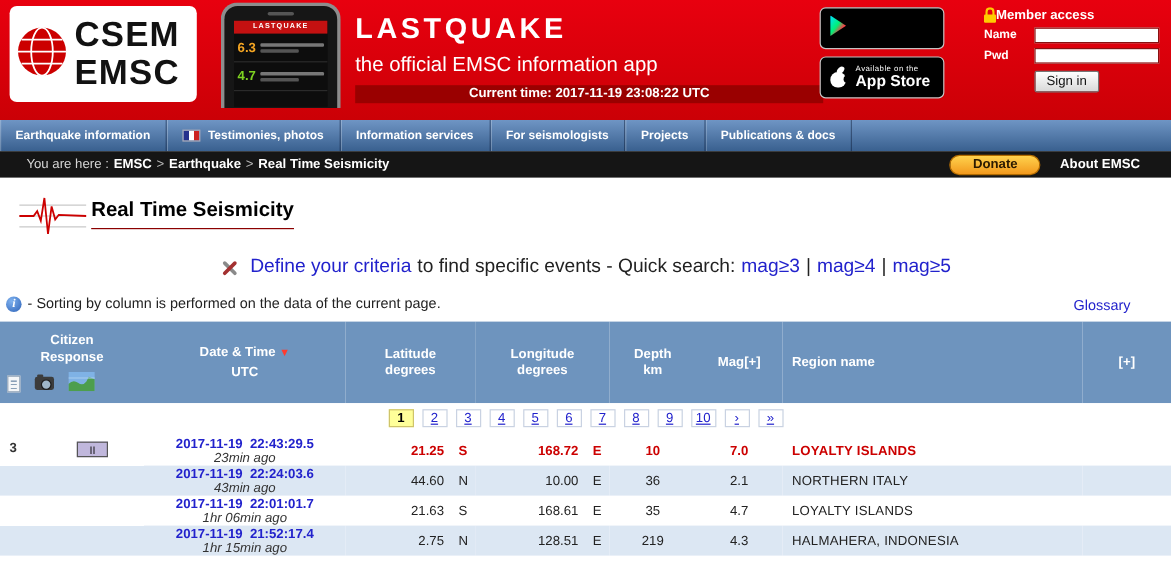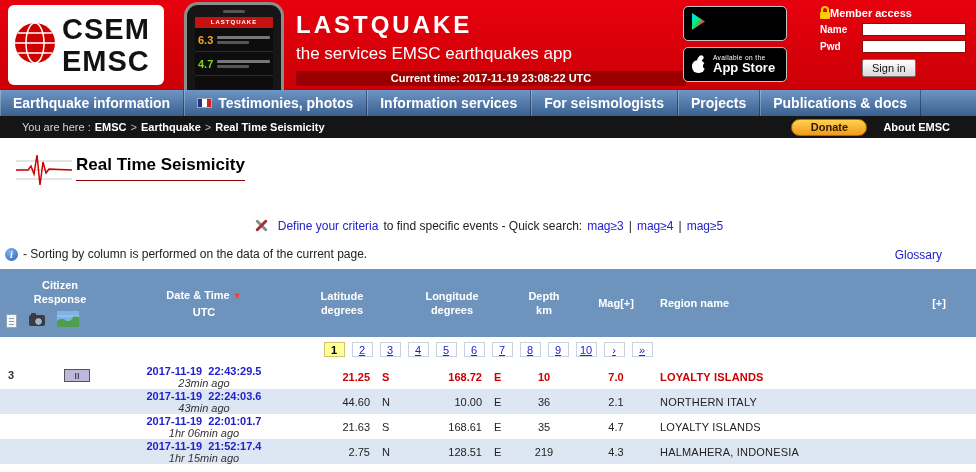--- a/index.html
+++ b/index.html
@@ -1,20 +1,20 @@
 <!DOCTYPE html>
 <html><head>
 <meta charset="utf-8">
 <style>
   * { margin:0; padding:0; box-sizing:border-box; }
   body { font-family:"Liberation Sans", sans-serif; background:#fff; }
   .page { position:relative; width:976px; height:472px; overflow:hidden; background:#fff; }
 
   
-  .topbar { position:relative; height:90px; background:linear-gradient(180deg,#e8000f,#cb0006); }
+  .topbar { position:relative; height:100px; background:linear-gradient(180deg,#e8000f,#cb0006); }
   .logo-box { position:absolute; left:8px; top:5px; width:156px; height:80px; background:#fff;
               border-radius:6px; display:flex; align-items:center; padding:0 5px; cursor:pointer; }
   .logo-text { font-weight:bold; font-size:29px; line-height:32px; color:#121212; letter-spacing:1px; margin-left:5px; }
 
   .phone { position:absolute; left:184px; top:2px; width:100px; height:88px; background:#161616;
            border:3px solid #8d8d8d; border-bottom:none; border-radius:14px 14px 0 0; overflow:hidden; }
   .phone-speaker { width:22px; height:3px; background:#555; border-radius:2px; margin:5px auto 4px; }
   .phone-screen { margin:0 8px; height:72px; background:#0d0d0d; overflow:hidden; }
   .ps-banner { height:11px; background:#c41111; color:#fff; font-size:6px; line-height:11px;
                text-align:center; font-weight:bold; letter-spacing:1px; }
@@ -46,21 +46,21 @@
                  border:2px solid #ffcc00; border-bottom:none; border-radius:4px 4px 0 0; }
   .member-row { display:flex; align-items:center; margin-top:4px; }
   .member-row label { width:42px; font-size:10px; font-weight:bold; cursor:pointer; }
   .member-row input { width:104px; height:13px; border:1px solid #8a1010; background:#fff; font-size:10px; padding:0 2px; }
   .signin-row { margin-top:5px; padding-left:42px; }
   .signin-btn { font-size:11px; height:18px; padding:0 9px; background:linear-gradient(#ffffff,#d9d9d9);
                 border:1px solid #767676; border-radius:2px; cursor:pointer; color:#111; }
 
   
   .mainnav { height:26px; background:linear-gradient(180deg,#6f95c4,#39608f); display:flex; }
-  .nav-item { display:flex; align-items:center; gap:6px; padding:0 13px; color:#fff; font-size:14px; font-weight:bold;
+  .nav-item { display:flex; align-items:center; gap:6px; padding:0 13px; color:#fff; font-size:10px; font-weight:bold;
               border-right:1px solid rgba(10,25,50,.45); box-shadow:inset 1px 0 rgba(255,255,255,.25); cursor:pointer; }
   .flag-fr { width:15px; height:10px; border:1px solid #aab;
              background:linear-gradient(to right,#26318d 0 33%,#fff 33% 66%,#cc2222 66%); }
 
   
   .crumb-bar { height:22px; background:#151515; display:flex; align-items:center; color:#fff; font-size:11px; padding:0 22px; }
   .crumb-prefix { color:#d6d6d6; margin-right:4px; }
   .crumb-root, .crumb-seg { font-weight:bold; cursor:pointer; }
   .crumb-sep { color:#bdbdbd; margin:0 4px; }
   .crumb-spacer { flex:1; }
@@ -68,21 +68,21 @@
                 border:1px solid #b26b00; color:#2b1a00; font-size:11px; font-weight:bold; line-height:15px;
                 text-align:center; margin-right:16px; cursor:pointer; }
   .about-link { font-weight:bold; margin-right:4px; cursor:pointer; }
 
   
   .title-row { position:relative; height:46px; margin-top:12px; }
   .seismo { position:absolute; left:16px; top:2px; }
   .page-title { position:absolute; left:76px; top:5px; font-size:17px; font-weight:bold; color:#000;
                 padding-bottom:5px; border-bottom:1px solid #8b0000; }
 
-  .criteria-row { margin-top:22px; display:flex; justify-content:center; align-items:center; gap:5px; font-size:12px; color:#222; }
+  .criteria-row { margin-top:8px; display:flex; justify-content:center; align-items:center; gap:5px; font-size:16px; color:#222; }
   .link { color:#2222cc; cursor:pointer; text-decoration:none; }
   .tools-icon { position:relative; width:17px; height:15px; margin-right:3px; }
   .tools-icon:before, .tools-icon:after { content:""; position:absolute; left:1px; top:6px; width:15px; height:3px; border-radius:2px; }
   .tools-icon:before { background:#8a8a8a; transform:rotate(45deg); }
   .tools-icon:after { background:#a33030; transform:rotate(-45deg); }
 
   .sortnote-row { position:relative; margin-top:14px; display:flex; align-items:center; gap:5px; font-size:12px; color:#222; padding-left:5px; }
   .info-icon { width:13px; height:13px; border-radius:50%; background:radial-gradient(circle at 35% 30%,#7fb2ef,#2d62b8);
                color:#fff; font-size:10px; font-weight:bold; font-style:italic; line-height:13px; text-align:center;
                font-family:"Liberation Serif", serif; }
@@ -168,21 +168,21 @@
           <span class="ps-mag green">4.7</span>
           <span class="ps-lines">
               <i></i>
               <i class="short"></i>
             </span>
         </div>
       </div>
     </div>
 
     <div class="app-title">LASTQUAKE</div>
-    <div class="app-subtitle">the services EMSC earthquakes app</div>
+    <div class="app-subtitle">the official EMSC information app</div>
     <div class="time-bar">Current time: 2017-11-19 23:08:22 UTC</div>
 
     <div class="store-badge gp">
       <span>
         <svg width="15" height="17" viewBox="0 0 15 17">
           <defs>
             <linearGradient id="pg" x1="0" y1="0" x2="1" y2="1">
               <stop offset="0" stop-color="#00e0ff"></stop>
                 <stop offset=".45" stop-color="#00f076"></stop>
               <stop offset=".7" stop-color="#ff3a44"></stop>

